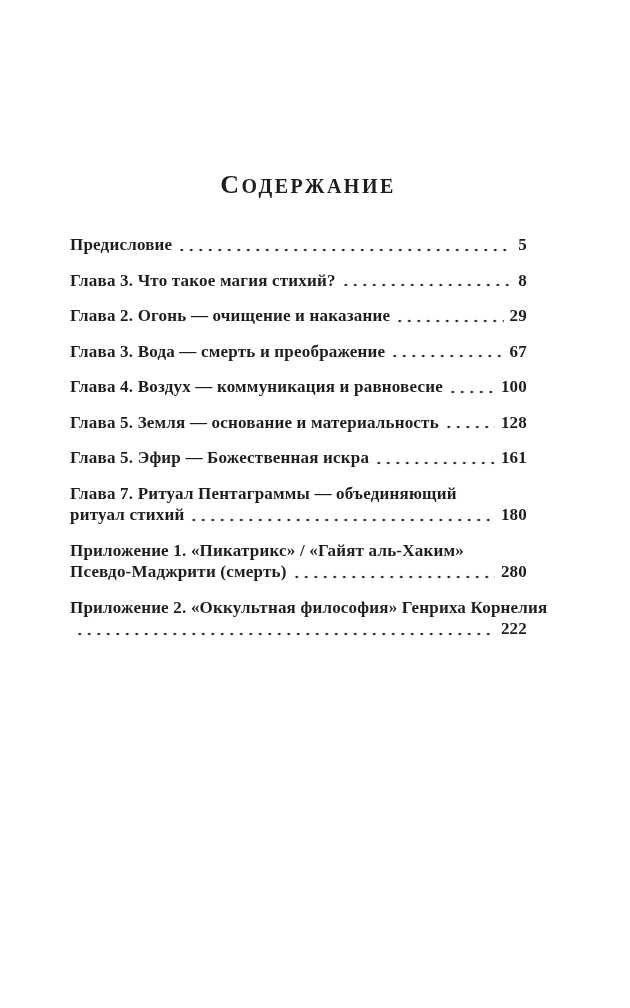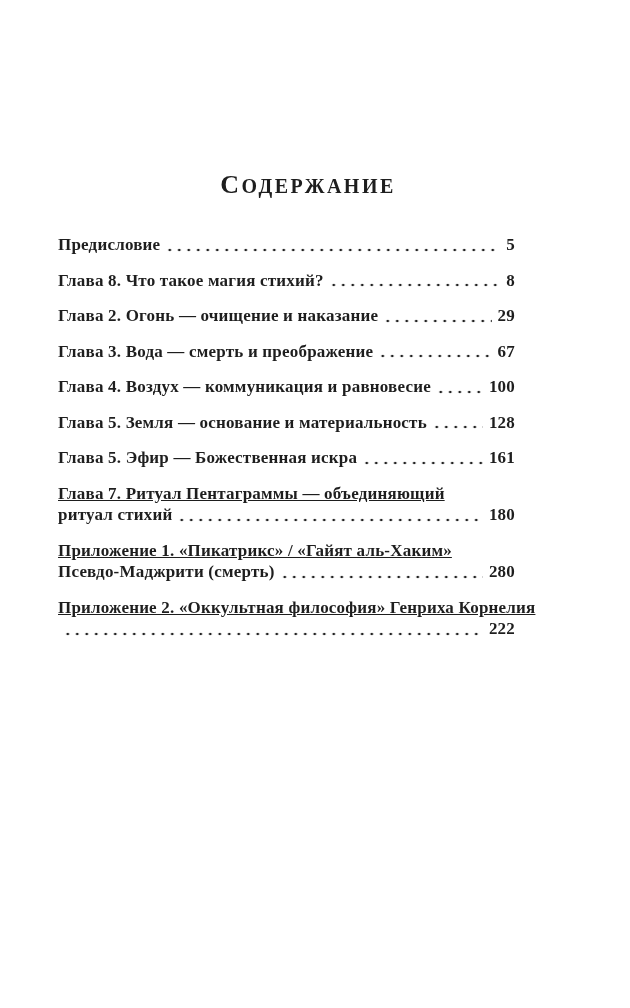--- a/index.html
+++ b/index.html
@@ -34,33 +34,32 @@
   }
   .title-initial {
     font-size: 26px;
   }
   .title-rest {
     font-size: 20px;
   }
   .toc {
     position: absolute;
     top: 234px;
-    left: 58px;
+    left: 70px;
     width: 457px;
   }
   .entry {
     margin-bottom: 14px;
     font-size: 17px;
     font-weight: 600;
     line-height: 21.5px;
     letter-spacing: 0.2px;
   }
   .entry-lines .entry-line {
     white-space: nowrap;
-    text-decoration: underline;
   }
   .entry-row {
     display: flex;
   }
   .entry-text {
     flex: 0 0 auto;
     white-space: nowrap;
   }
   .leader {
     flex: 1 1 auto;
@@ -87,21 +86,21 @@
     <div class="entry-row">
       <span class="entry-text">Предисловие</span>
       <span class="leader"></span>
       <span class="page-num">5</span>
     </div>
   </div>
 
   <div class="entry">
     <div class="entry-lines"></div>
     <div class="entry-row">
-      <span class="entry-text">Глава 8. Что такое магия стихий?</span>
+      <span class="entry-text">Глава 3. Что такое магия стихий?</span>
       <span class="leader"></span>
       <span class="page-num">8</span>
     </div>
   </div>
 
   <div class="entry">
     <div class="entry-lines"></div>
     <div class="entry-row">
       <span class="entry-text">Глава 2. Огонь — очищение и наказание</span>
       <span class="leader"></span>

